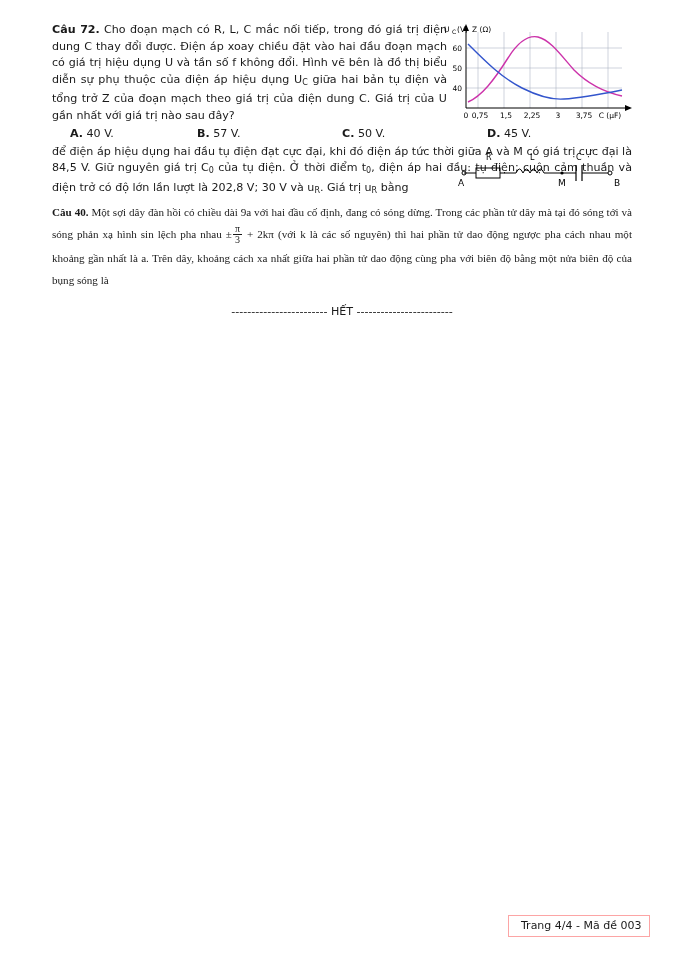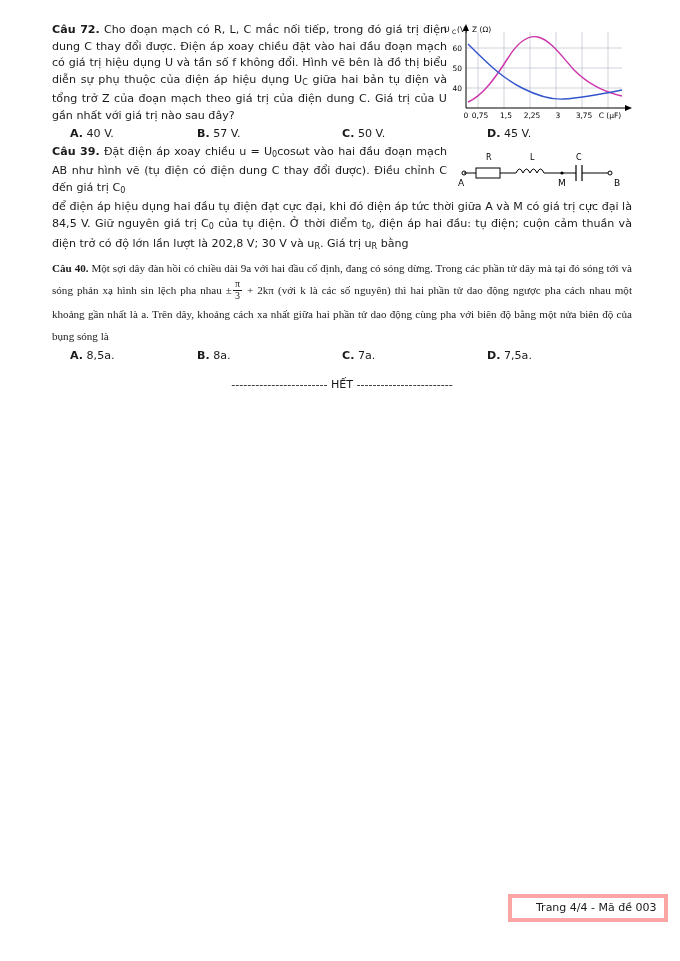--- a/index.html
+++ b/index.html
@@ -96,23 +96,23 @@
 
   .hr-line {
     text-align: center;
     font-size: 11.1px;
     margin-top: 14px;
     letter-spacing: 0px;
   }
   .footer-box {
     position: absolute;
     left: 508px;
-    top: 894px;
-    border: 4px solid #fca5a5;
-    padding: 3px 8px 4px 24px;
+    top: 915px;
+    border: 1px solid #fca5a5;
+    padding: 3px 8px 4px 12px;
     font-size: 11px;
     background: #fff;
   }
   svg text { font-family: "DejaVu Sans", sans-serif; }
 </style>
 </head>
 <body>
 
 <div class="page">
   <div class="content">
@@ -168,24 +168,20 @@
 
       <div class="answers">
         <div class="opt"><span class="opt-letter">A.</span> <span>40 V.</span></div>
         <div class="opt"><span class="opt-letter">B.</span> <span>57 V.</span></div>
         <div class="opt"><span class="opt-letter">C.</span> <span>50 V.</span></div>
         <div class="opt"><span class="opt-letter">D.</span> <span>45 V.</span></div>
       </div>
     </div>
 
     <div class="q-block q39-wrap">
-      <div class="q-text q39-text-first">
-        <span class="q-label">Câu 39.</span>
-        <span>Đặt điện áp xoay chiều u = U</span><sub>0</sub><span>cosωt vào hai đầu đoạn mạch AB như hình vẽ (tụ điện có điện dung C thay đổi được). Điều chỉnh C đến giá trị C</span><sub>0</sub>
-      </div>
       <div class="q-text">
         <span> để điện áp hiệu dụng hai đầu tụ điện đạt cực đại, khi đó điện áp tức thời giữa A và M có giá trị cực đại là 84,5 V. Giữ nguyên giá trị C</span><sub>0</sub><span> của tụ điện. Ở thời điểm t</span><sub>0</sub><span>, điện áp hai đầu: tụ điện; cuộn cảm thuần và điện trở có độ lớn lần lượt là 202,8 V; 30 V và u</span><sub>R</sub><span>. Giá trị u</span><sub>R</sub><span> bằng</span>
       </div>
 
       <div class="fig-39">
         <svg width="190" height="52" viewBox="0 0 190 52">
 
           <text x="44" y="12" font-size="8" fill="#000">R</text>
           <text x="88" y="12" font-size="8" fill="#000">L</text>
           <text x="134" y="12" font-size="8" fill="#000">C</text>
@@ -214,25 +210,19 @@
       </div>
 
     </div>
 
     <div class="q-block">
       <div class="q-text" style="line-height:22px;font-family:Liberation Serif, serif;">
         <span class="q-label">Câu 40.</span>
         <span>Một sợi dây đàn hồi có chiều dài 9a với hai đầu cố định, đang có sóng dừng. Trong các phần tử dây mà tại đó sóng tới và sóng phản xạ hình sin lệch pha nhau ±</span><span class="frac"><span class="num">π</span><span class="den">3</span></span><span> + 2kπ (với k là các số nguyên) thì hai phần tử dao động ngược pha cách nhau một khoảng gần nhất là a. Trên dây, khoảng cách xa nhất giữa hai phần tử dao động cùng pha với biên độ bằng một nửa biên độ của bụng sóng là</span>
       </div>
 
-      <div class="answers">
-        <div class="opt"><span class="opt-letter">A.</span> <span>8,5a.</span></div>
-        <div class="opt"><span class="opt-letter">B.</span> <span>8a.</span></div>
-        <div class="opt"><span class="opt-letter">C.</span> <span>7a.</span></div>
-        <div class="opt"><span class="opt-letter">D.</span> <span>7,5a.</span></div>
-      </div>
     </div>
 
     <div class="hr-line">------------------------ HẾT ------------------------</div>
   </div>
 
   <div class="footer-box">Trang 4/4 - Mã đề 003</div>
 </div>
 
 </body></html>

